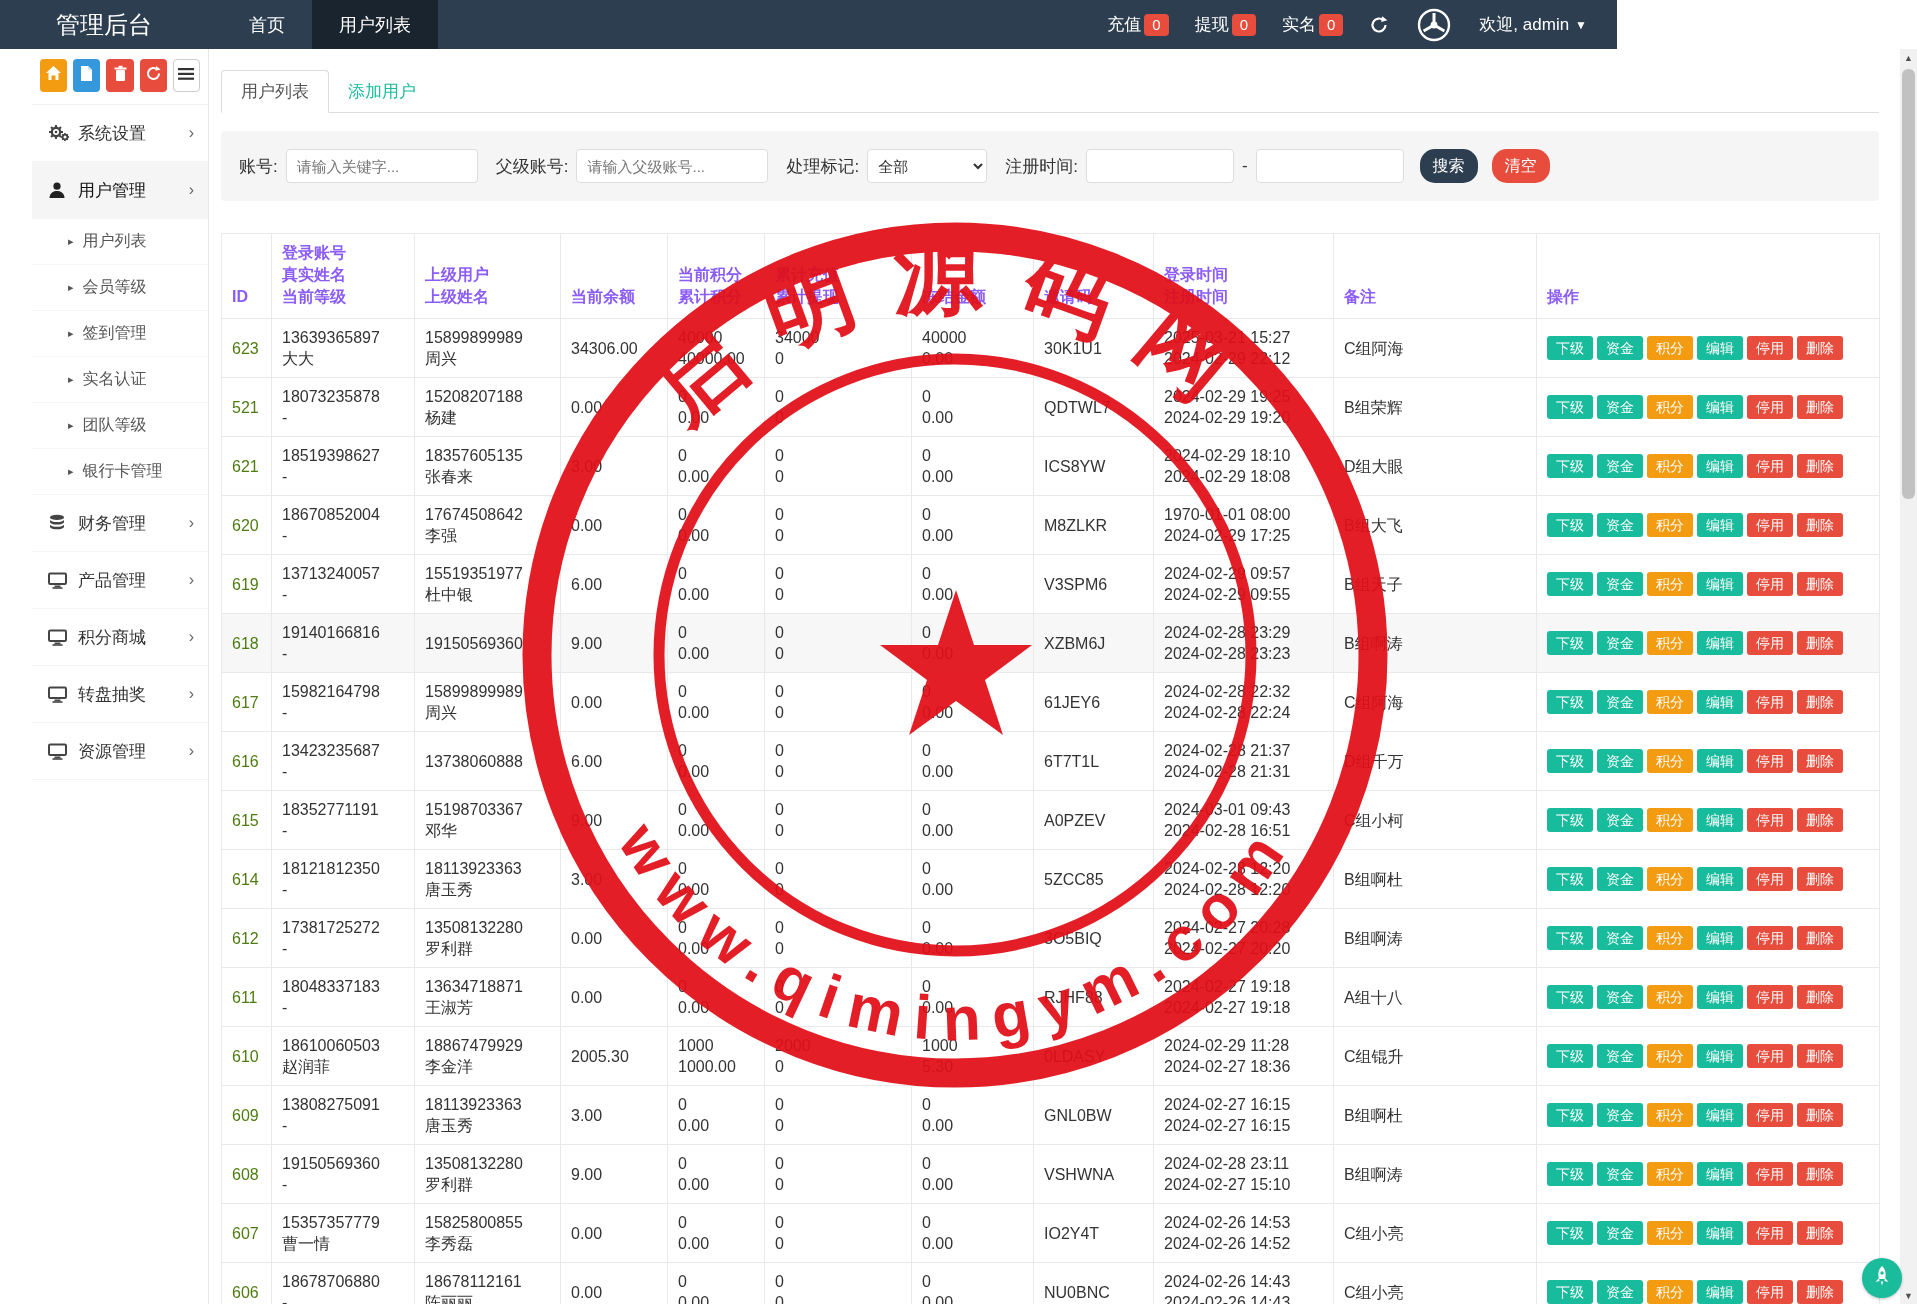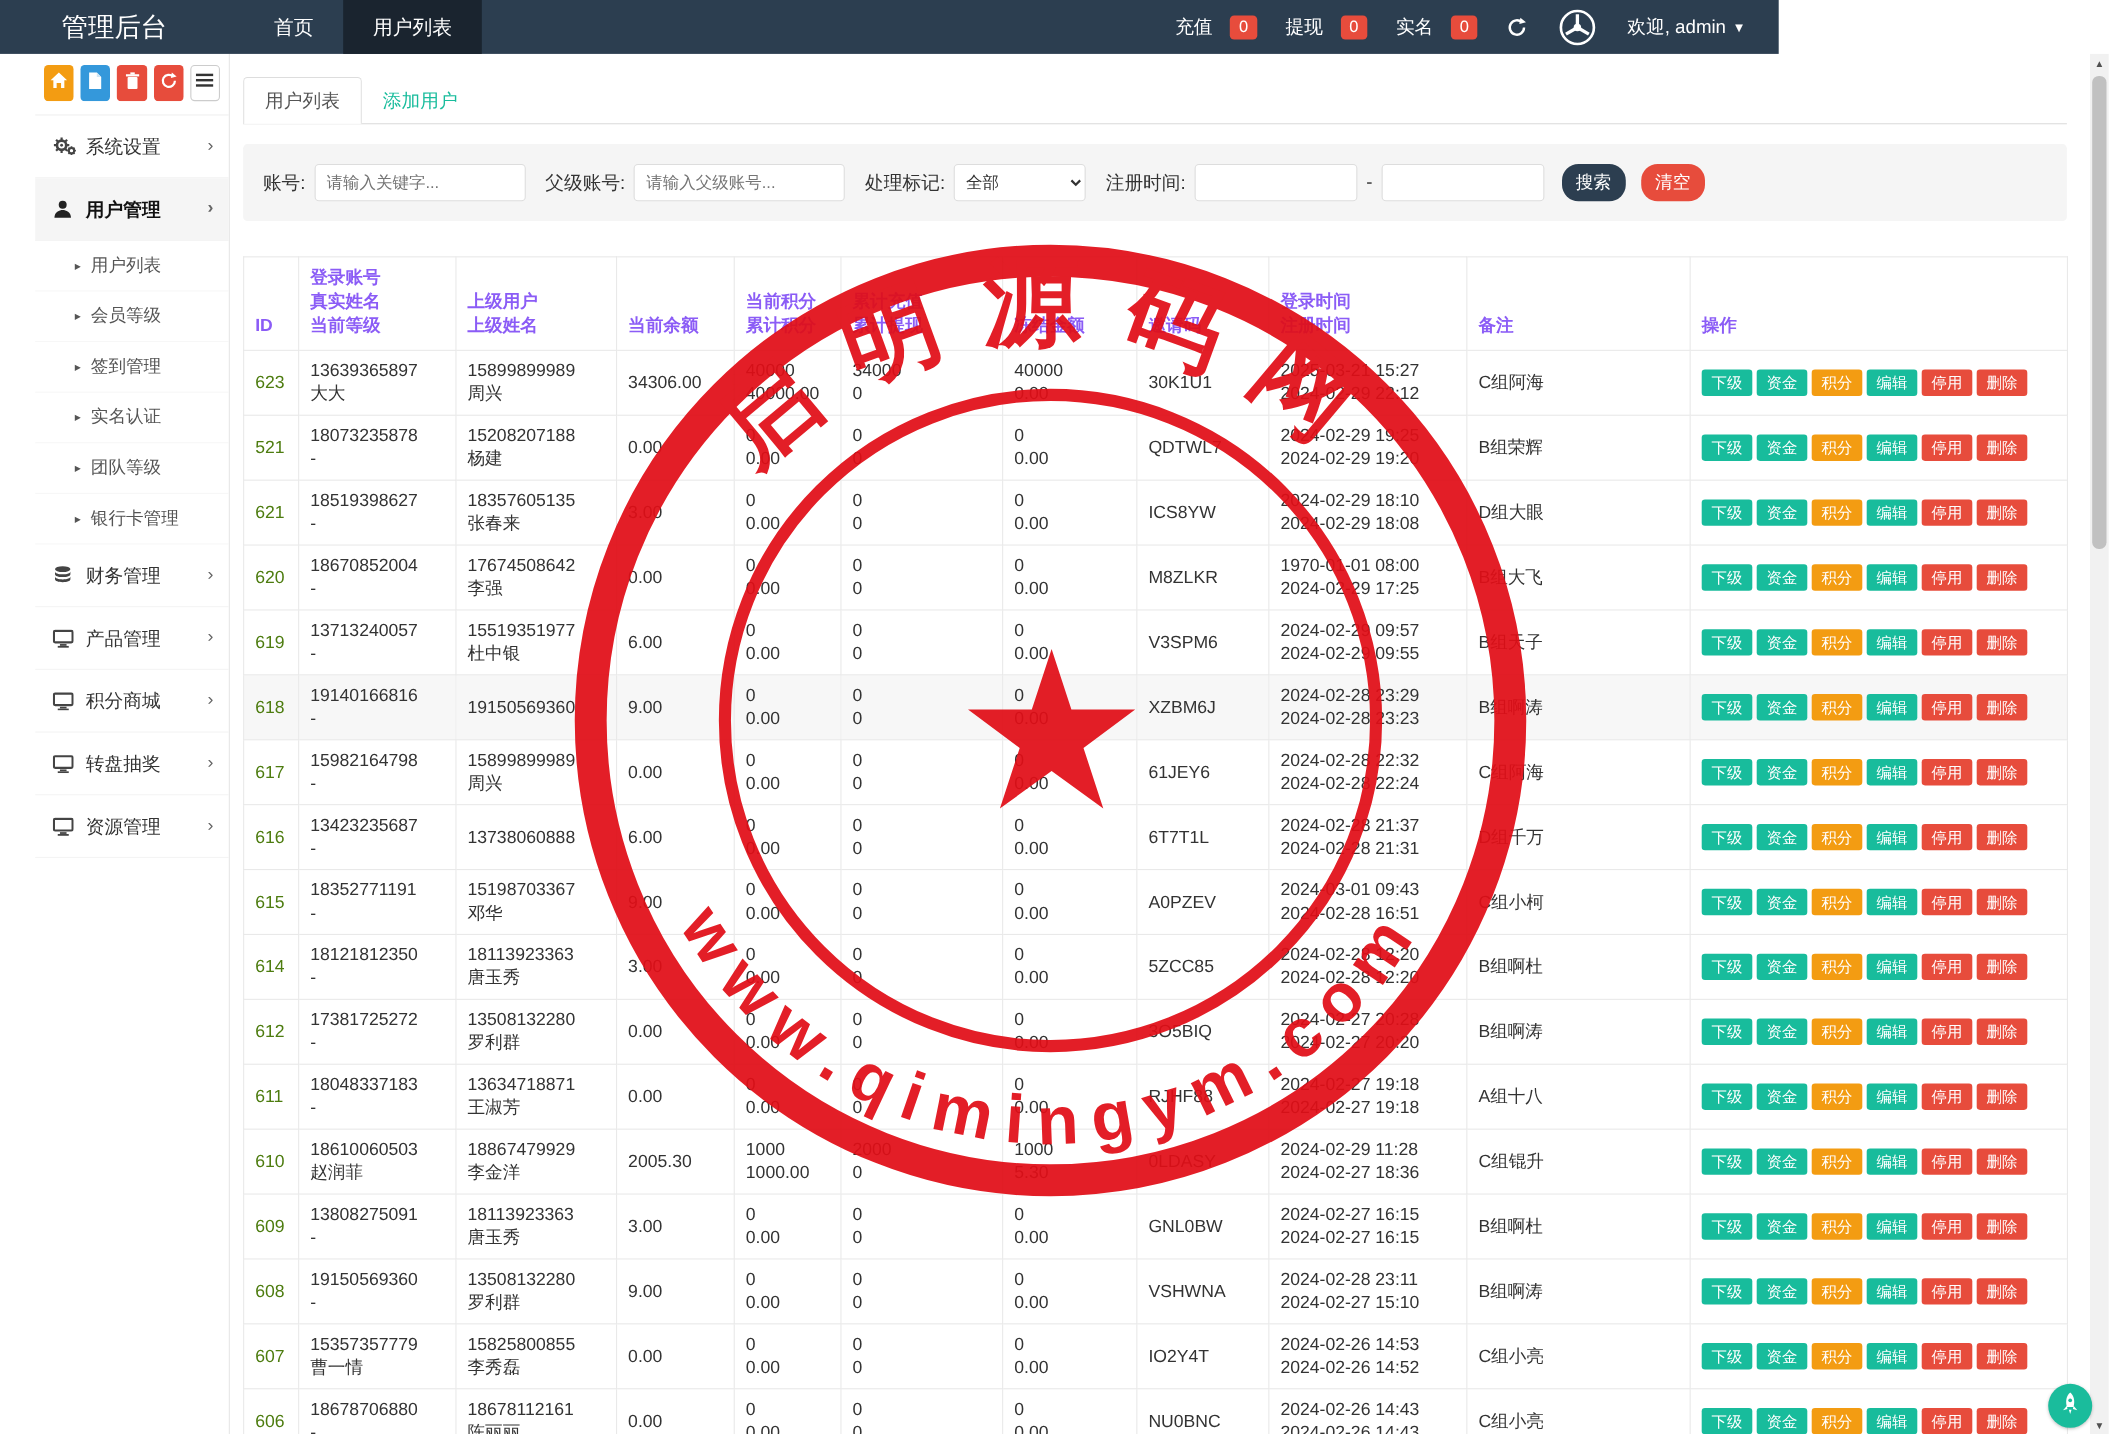--- a/index.html
+++ b/index.html
@@ -5,36 +5,36 @@
   html,body{margin:0;padding:0;width:1917px;height:1304px;overflow:hidden;
     font-family:"Liberation Sans","DejaVu Sans",sans-serif;background:#fff;color:#333;}
   
   .navbar{position:absolute;left:0;top:0;width:1617px;height:49px;background:#2c3e50;display:flex;align-items:stretch;z-index:20;}
   .brand{width:222px;display:flex;align-items:center;padding-left:56px;box-sizing:border-box;
     color:#fff;font-size:24px;}
   .nav-menu{display:flex;align-items:stretch;}
   .nav-item{display:flex;align-items:center;padding:0 27px;color:#fff;font-size:18px;cursor:pointer;}
   .nav-item.active{background:#1a242f;}
   .nav-right{margin-left:auto;display:flex;align-items:center;padding-right:30px;gap:26px;color:#fff;font-size:17px;}
-  .stat{display:flex;align-items:center;gap:16px;cursor:pointer;}
+  .stat{display:flex;align-items:center;gap:3px;cursor:pointer;}
   .badge{background:#e74c3c;color:#fff;border-radius:4px;padding:2px 8px;font-size:15px;line-height:18px;}
   .icon-btn{display:flex;align-items:center;cursor:pointer;}
   .avatar{width:38px;height:38px;border-radius:50%;display:flex;align-items:center;justify-content:center;}
   .welcome{display:flex;align-items:center;gap:6px;cursor:pointer;}
   .caret{font-size:12px;}
   
   .sidebar{position:absolute;left:0;top:49px;width:209px;bottom:0;background:#fff;border-right:1px solid #e7e7e7;box-sizing:border-box;z-index:10;padding-left:32px;}
   .side-toolbar{display:flex;gap:6px;padding:10px 8px 12px 8px;align-items:center;}
   .tool-btn{width:33px;height:33px;border-radius:4px;display:flex;align-items:center;justify-content:center;cursor:pointer;border:1px solid transparent;box-sizing:border-box;}
   .tool-btn.white{background:#fff;border-color:#ccc;}
   .menu{border-top:1px solid #f0f0f0;}
   .menu-item{display:flex;align-items:center;height:56px;padding:0 14px 0 16px;border-bottom:1px solid #f4f4f4;font-size:17px;color:#333;cursor:pointer;}
   .menu-item .mi-icon{width:30px;display:flex;align-items:center;}
   .menu-item .chev{margin-left:auto;color:#666;font-size:16px;}
-  .menu-item.active{background:#f5f5f5;font-weight:bold;color:#111;}
+  .menu-item.active{background:#f5f5f5;font-weight:normal;color:#111;}
   .submenu .sub-item{display:flex;align-items:center;height:45px;padding-left:36px;font-size:16px;color:#555;cursor:pointer;border-bottom:1px solid #f7f7f7;}
   .sub-item .tri{font-size:11px;color:#555;margin-right:9px;}
   
   .content{position:absolute;left:209px;top:49px;right:17px;bottom:0;background:#fff;box-sizing:border-box;padding:21px 21px 0 12px;overflow:hidden;}
   .tabs{display:flex;border-bottom:1px solid #ddd;align-items:flex-end;}
   .tab{padding:9px 19px;font-size:17px;cursor:pointer;}
   .tab.active{background:#fff;border:1px solid #ddd;border-bottom:1px solid #fff;border-radius:4px 4px 0 0;margin-bottom:-1px;color:#555;}
   .tab.link{color:#18bc9c;}
   .filter{margin-top:18px;background:#f5f5f5;border-radius:4px;padding:18px 14px;display:flex;align-items:center;font-size:17px;color:#333;}
   .f-label{margin:0 8px 0 18px;white-space:nowrap;}

